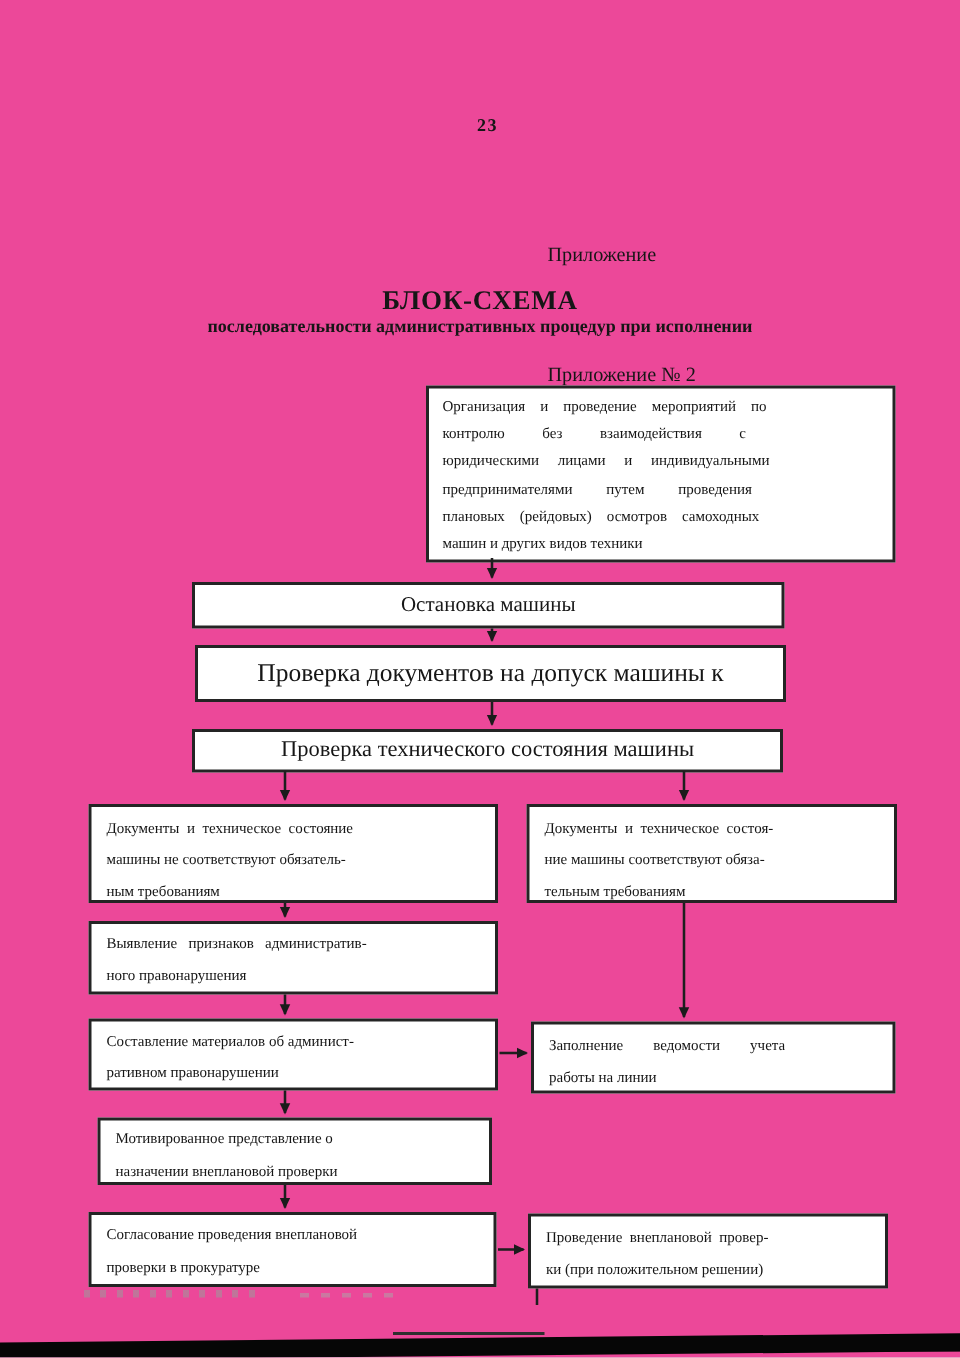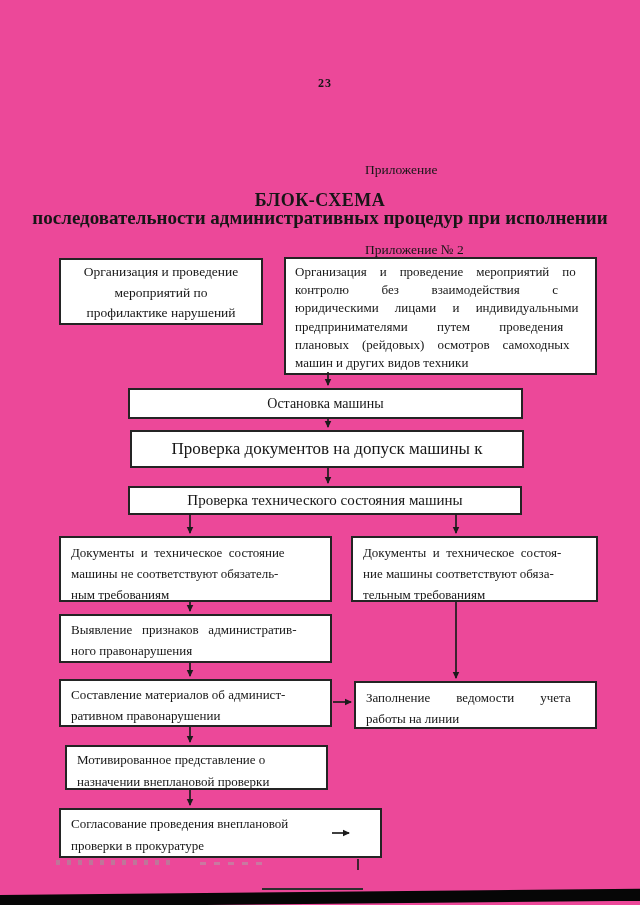--- a/index.html
+++ b/index.html
@@ -19,44 +19,44 @@
   }
   .annex{
     position:absolute;left:365px;top:104px;
     font-size:13.5px;line-height:26.5px;white-space:pre-wrap;
   }
   .doc-title{
     position:absolute;left:0;top:192px;width:640px;
     text-align:center;font-weight:bold;
   }
   .doc-title .t1{font-size:18px;letter-spacing:.5px;line-height:17px;}
-  .doc-title .t2,.doc-title .t3{font-size:19px;line-height:17.5px;}
+  .doc-title .t2,.doc-title .t3{font-size:12px;line-height:17.5px;}
   
   .box{
     position:absolute;
     box-sizing:border-box;
     border:2px solid #242424;
     background:#fff;
-    font-size:13px;
+    font-size:10px;
     white-space:pre-wrap;
     overflow:hidden;
   }
   .center{text-align:center;}
   #b1{left:59px;top:258px;width:204px;height:67px;font-size:13.5px;line-height:20.5px;padding-top:2px;}
   #b2{left:284px;top:257px;width:313px;height:118px;line-height:18.2px;padding:4px 8px 0 9px;}
   #b3{left:128px;top:388px;width:395px;height:31px;font-size:14px;line-height:27px;}
   #b4{left:130px;top:430px;width:394px;height:38px;font-size:17px;line-height:34px;}
   #b5{left:128px;top:486px;width:394px;height:29px;font-size:15px;line-height:25px;}
   #b6{left:59px;top:536px;width:273px;height:66px;line-height:21px;padding:4px 9px 0 10px;}
   #b7{left:351px;top:536px;width:247px;height:66px;line-height:21px;padding:4px 9px 0 10px;}
   #b8{left:59px;top:614px;width:273px;height:49px;line-height:21px;padding:3px 27px 0 10px;}
   #b9{left:59px;top:679px;width:273px;height:48px;line-height:21px;padding:3px 9px 0 10px;}
   #b10{left:354px;top:681px;width:243px;height:48px;line-height:21px;padding:4px 9px 0 10px;}
   #b11{left:65px;top:745px;width:263px;height:45px;line-height:22px;padding:2px 9px 0 10px;}
-  #b12{left:59px;top:808px;width:323px;height:50px;line-height:22px;padding:3px 9px 0 10px;}
+  #b12{left:59px;top:808px;width:272px;height:50px;line-height:22px;padding:3px 9px 0 10px;}
   #b13{left:352px;top:809px;width:240px;height:50px;line-height:21px;padding:4px 9px 0 10px;}
   
   .connectors{position:absolute;left:0;top:0;width:640px;height:905px;pointer-events:none;}
   
   .artifact-thin-line{
     position:absolute;left:262px;top:888px;width:101px;height:2px;background:#2e2e2e;
   }
   .artifact-bar{
     position:absolute;left:-4px;top:895px;width:650px;height:12px;background:#060606;
     transform:rotate(-0.55deg);transform-origin:left center;
@@ -86,23 +86,20 @@
     <div>Приложение</div>
     <div>Приложение № 2</div>
     <div>к Административному регламенту</div>
   </div>
 
   <div class="doc-title">
     <div class="t1">БЛОК-СХЕМА</div>
     <div class="t2">последовательности административных процедур при исполнении</div>
   </div>
 
-  <div class="box center" id="b1">Организация и проведение
-мероприятий по
-профилактике нарушений</div>
   <div class="box" id="b2">Организация    и    проведение    мероприятий    по
 контролю          без          взаимодействия          с
 юридическими     лицами     и     индивидуальными
 предпринимателями         путем         проведения
 плановых    (рейдовых)    осмотров    самоходных
 машин и других видов техники</div>
   <div class="box center" id="b3">Остановка машины</div>
   <div class="box center" id="b4">Проверка документов на допуск машины к эксплуатации</div>
   <div class="box center" id="b5">Проверка технического состояния машины</div>
   <div class="box" id="b6">Документы  и  техническое  состояние
@@ -114,20 +111,22 @@
   <div class="box" id="b8">Выявление   признаков   административ-
 ного правонарушения</div>
   <div class="box" id="b9">Составление материалов об админист-
 ративном правонарушении</div>
   <div class="box" id="b10">Заполнение        ведомости        учета
 работы на линии</div>
   <div class="box" id="b11">Мотивированное представление о
 назначении внеплановой проверки</div>
   <div class="box" id="b12">Согласование проведения внеплановой
 проверки в прокуратуре</div>
+  <div class="box" id="b13">Проведение  внеплановой  провер-
+ки (при положительном решении)</div>
 
   <svg class="connectors" viewBox="0 0 640 905" xmlns="http://www.w3.org/2000/svg">
     <defs>
       <marker id="ah" markerWidth="9" markerHeight="9" refX="6.5" refY="4" orient="auto" markerUnits="userSpaceOnUse">
         <path d="M0,0.5 L7.5,4 L0,7.5 Z" fill="#1b1b1b"></path>
       </marker>
     </defs>
     <g stroke="#1e1e1e" stroke-width="1.7" fill="none">
       <line x1="328" y1="372" x2="328" y2="385" marker-end="url(#ah)"></line>
       <line x1="328" y1="419" x2="328" y2="427" marker-end="url(#ah)"></line>

